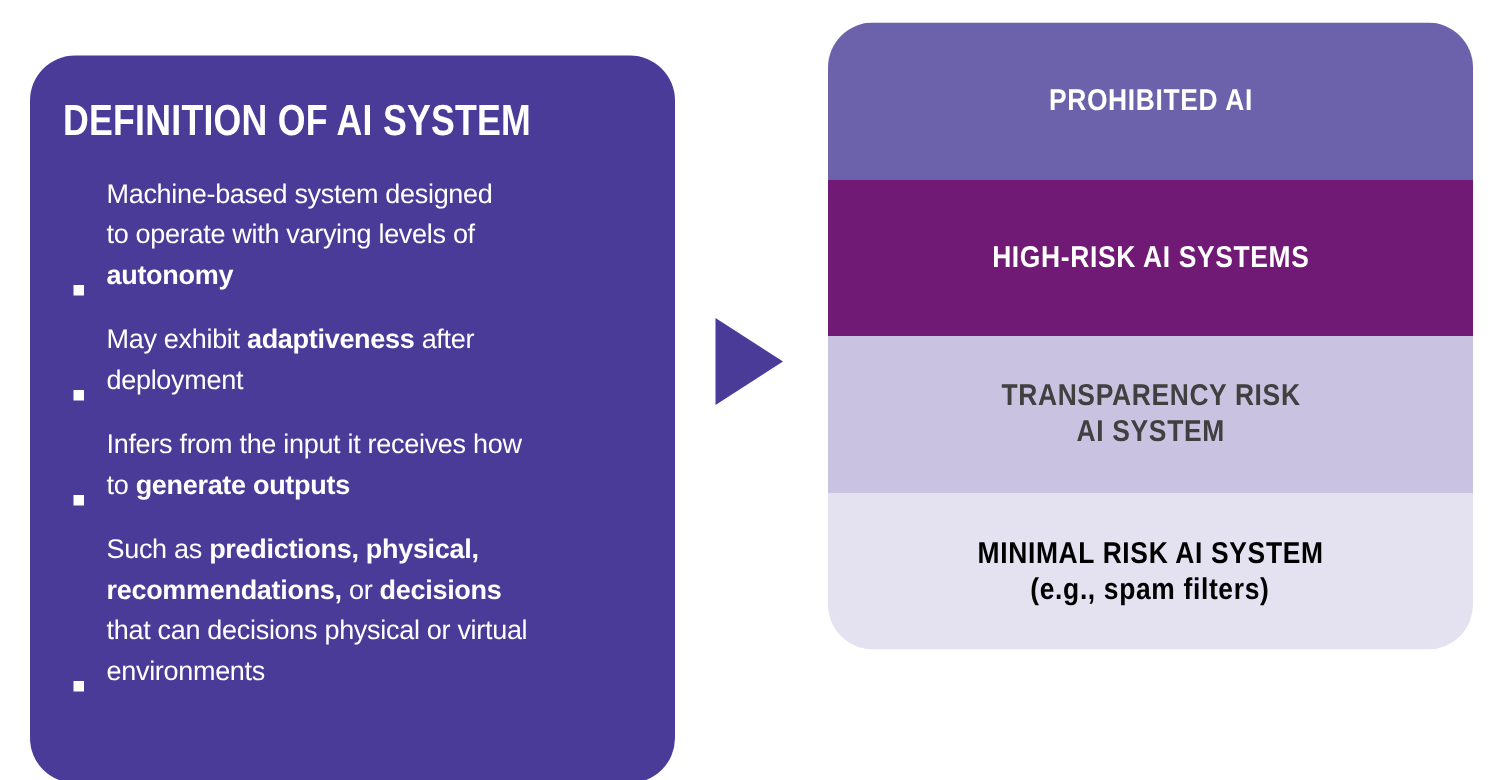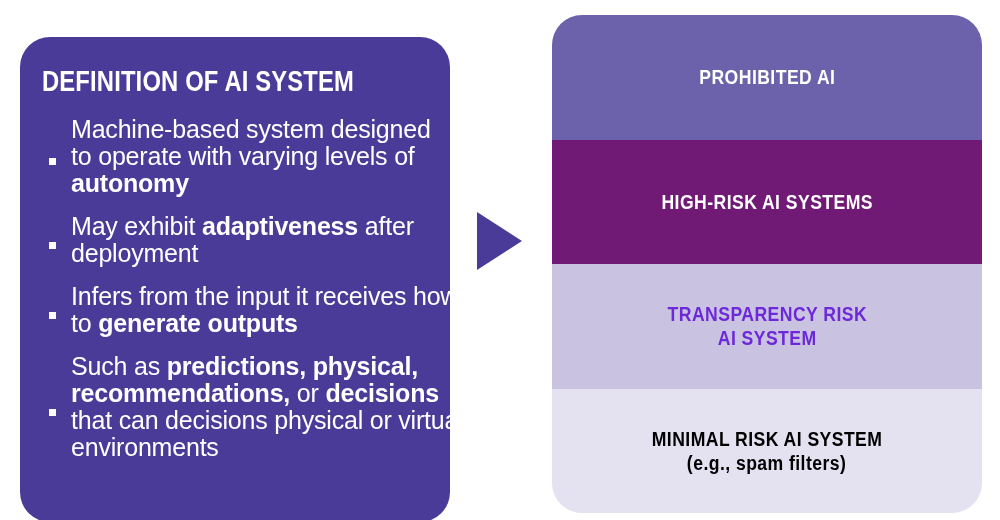--- a/index.html
+++ b/index.html
@@ -28,23 +28,23 @@
     font-weight: bold;
     letter-spacing: 0.2px;
     white-space: nowrap;
     transform: scaleX(0.82);
     transform-origin: left center;
     margin-bottom: 18px;
   }
   .bullet-list { list-style: none; }
   .bullet-item {
     display: flex;
-    align-items: center;
+    align-items: flex-end;
     margin-bottom: 16px;
-    font-size: 25px;
+    font-size: 18px;
     line-height: 27px;
     letter-spacing: -0.2px;
   }
   .bullet-marker {
     flex: none;
     width: 7px; height: 7px;
     background: #ffffff;
     margin: 10px 15px 0 7px;
   }
   .bullet-lines { white-space: nowrap; }
@@ -57,36 +57,36 @@
     width: 0; height: 0;
     border-top: 29px solid transparent;
     border-bottom: 29px solid transparent;
     border-left: 45px solid #4B3B98;
   }
 
   
   .right-panel {
     position: absolute;
     left: 552px; top: 15px;
-    width: 430px; height: 498px;
+    width: 430px; height: 418px;
     border-radius: 30px;
     overflow: hidden;
     display: flex;
     flex-direction: column;
   }
   .band {
     flex: 1 1 0;
     display: flex;
     flex-direction: column;
     align-items: center;
     justify-content: center;
   }
   .band-1 { background: #6C62AB; color: #ffffff; }
   .band-2 { background: #701a75; color: #ffffff; }
-  .band-3 { background: #C9C3E1; color: #6d28d9; }
+  .band-3 { background: #C9C3E1; color: #404040; }
   .band-4 { background: #E4E1F0; color: #000000; }
   .band-line {
     font-size: 20px;
     font-weight: bold;
     letter-spacing: 0.5px;
     line-height: 24px;
     white-space: nowrap;
     text-align: center;
     transform: scaleX(0.88);
     transform-origin: center center;

